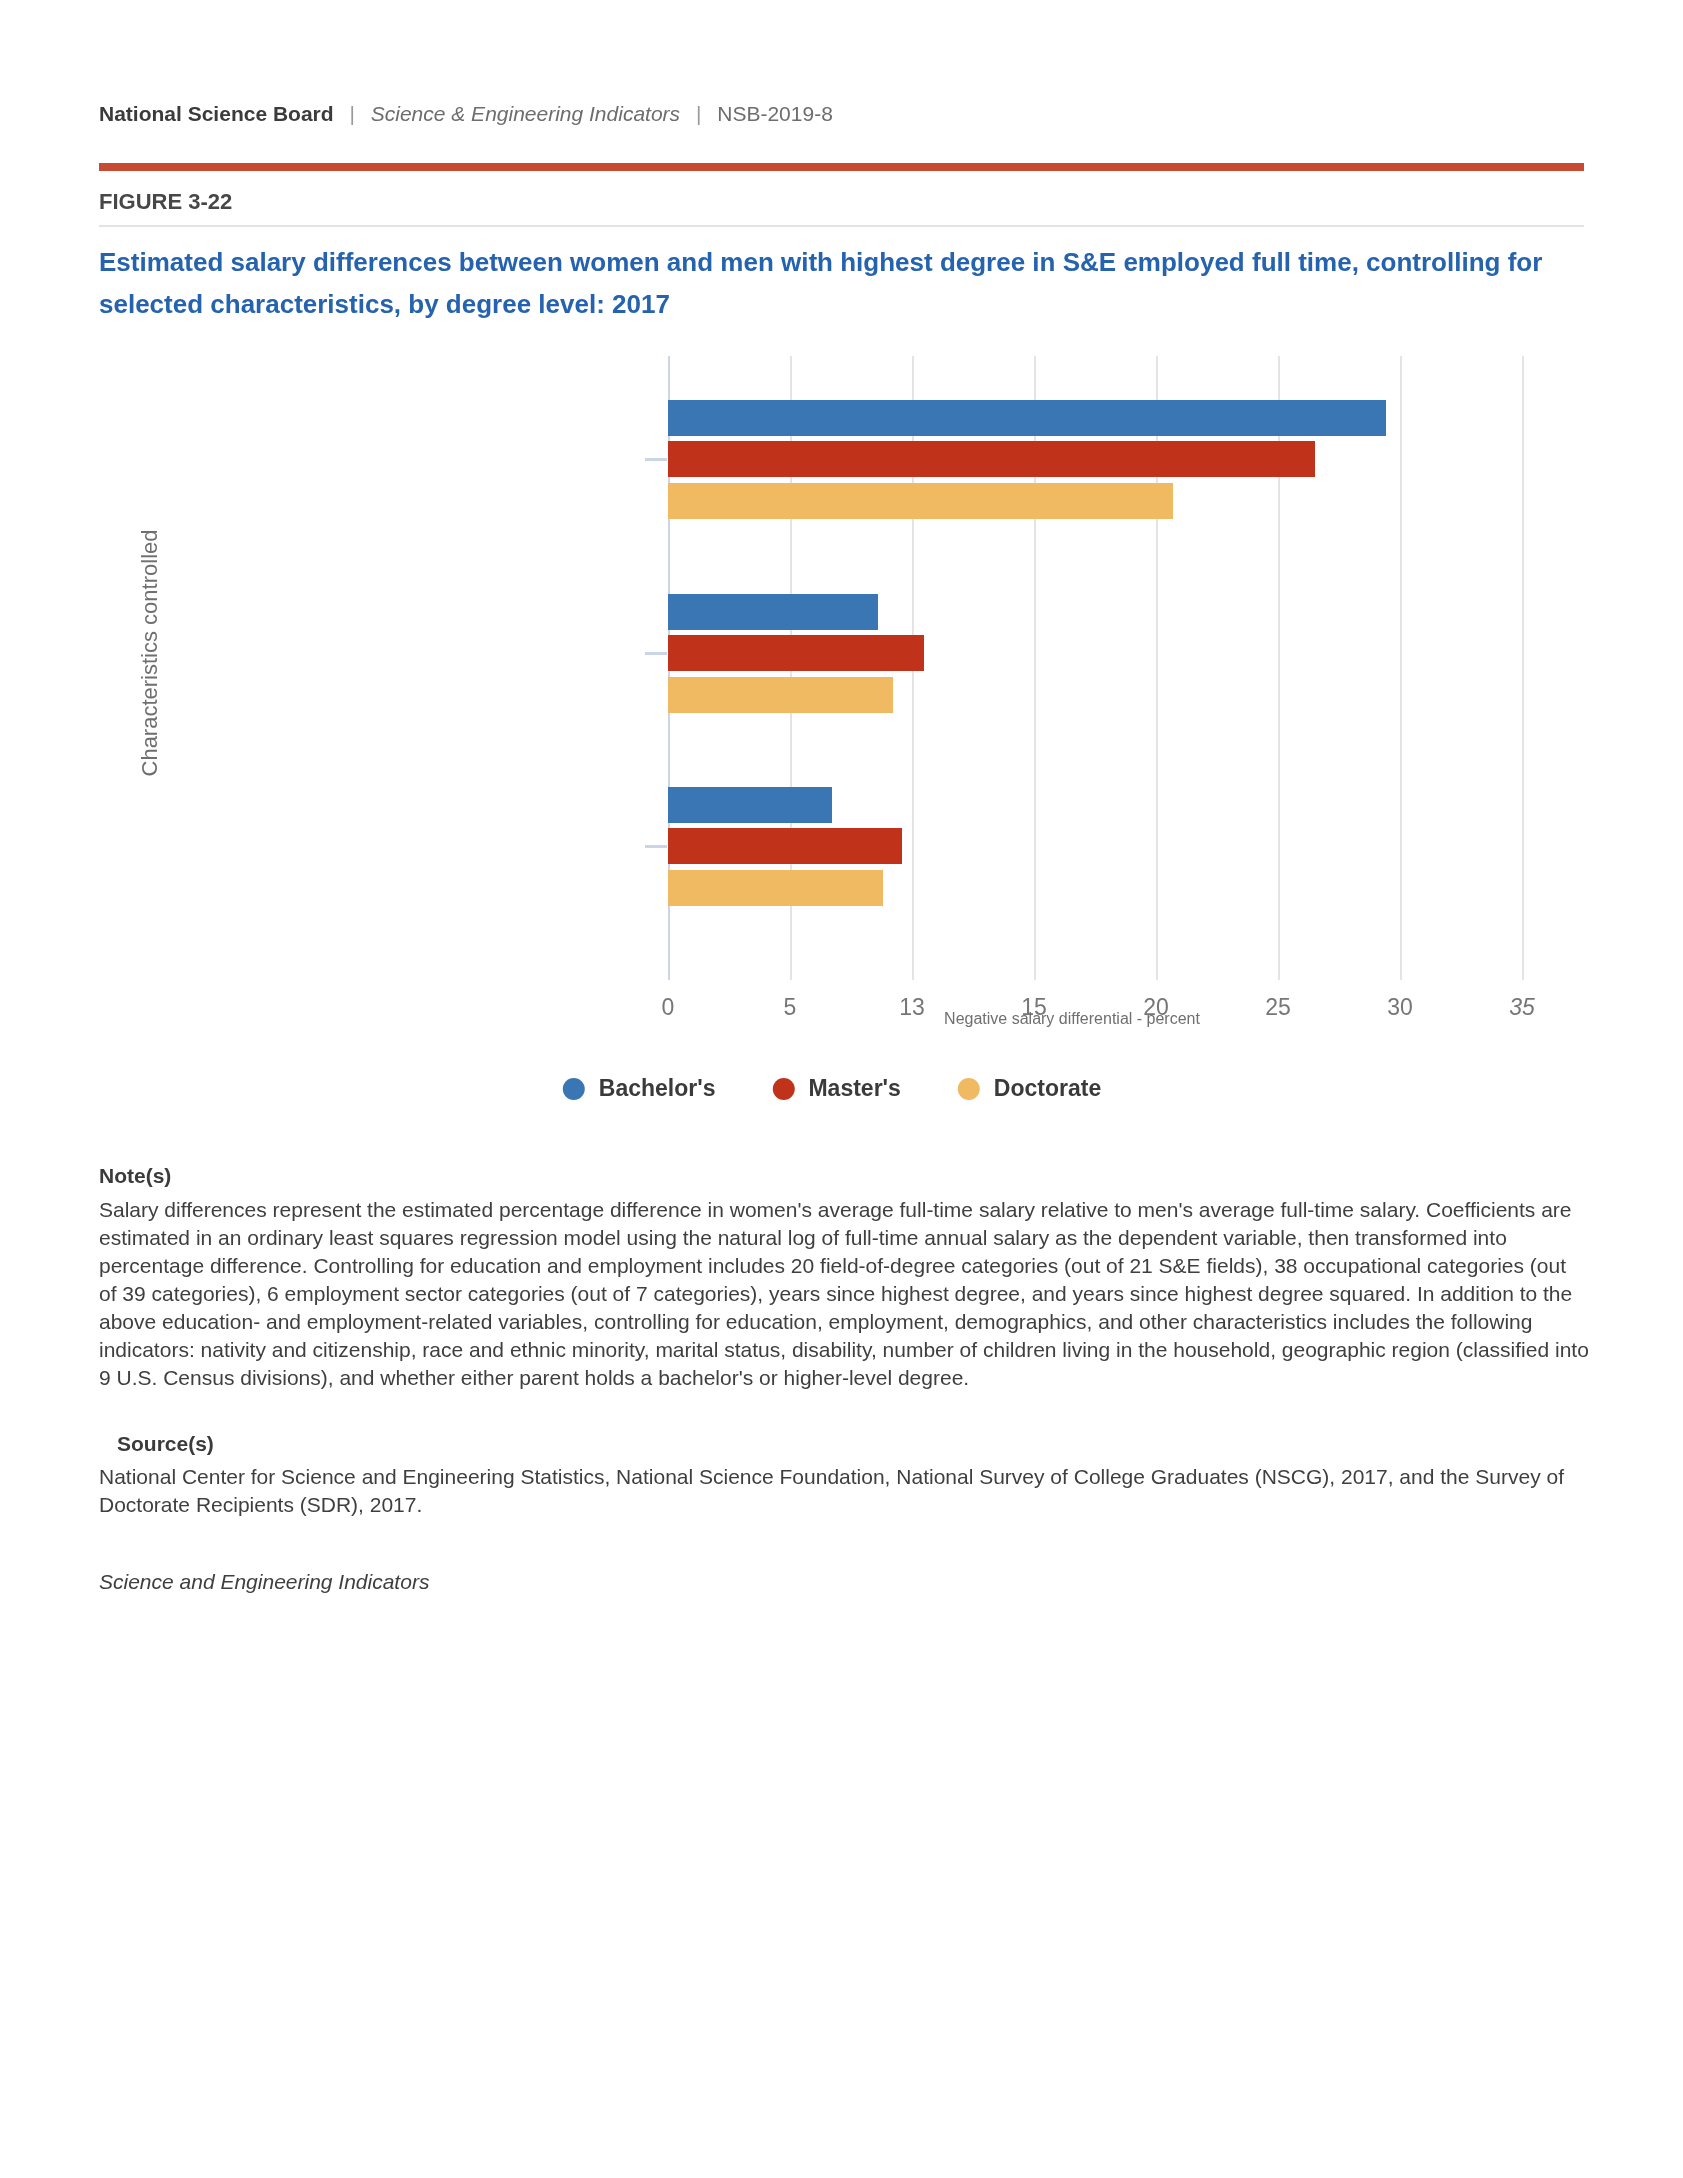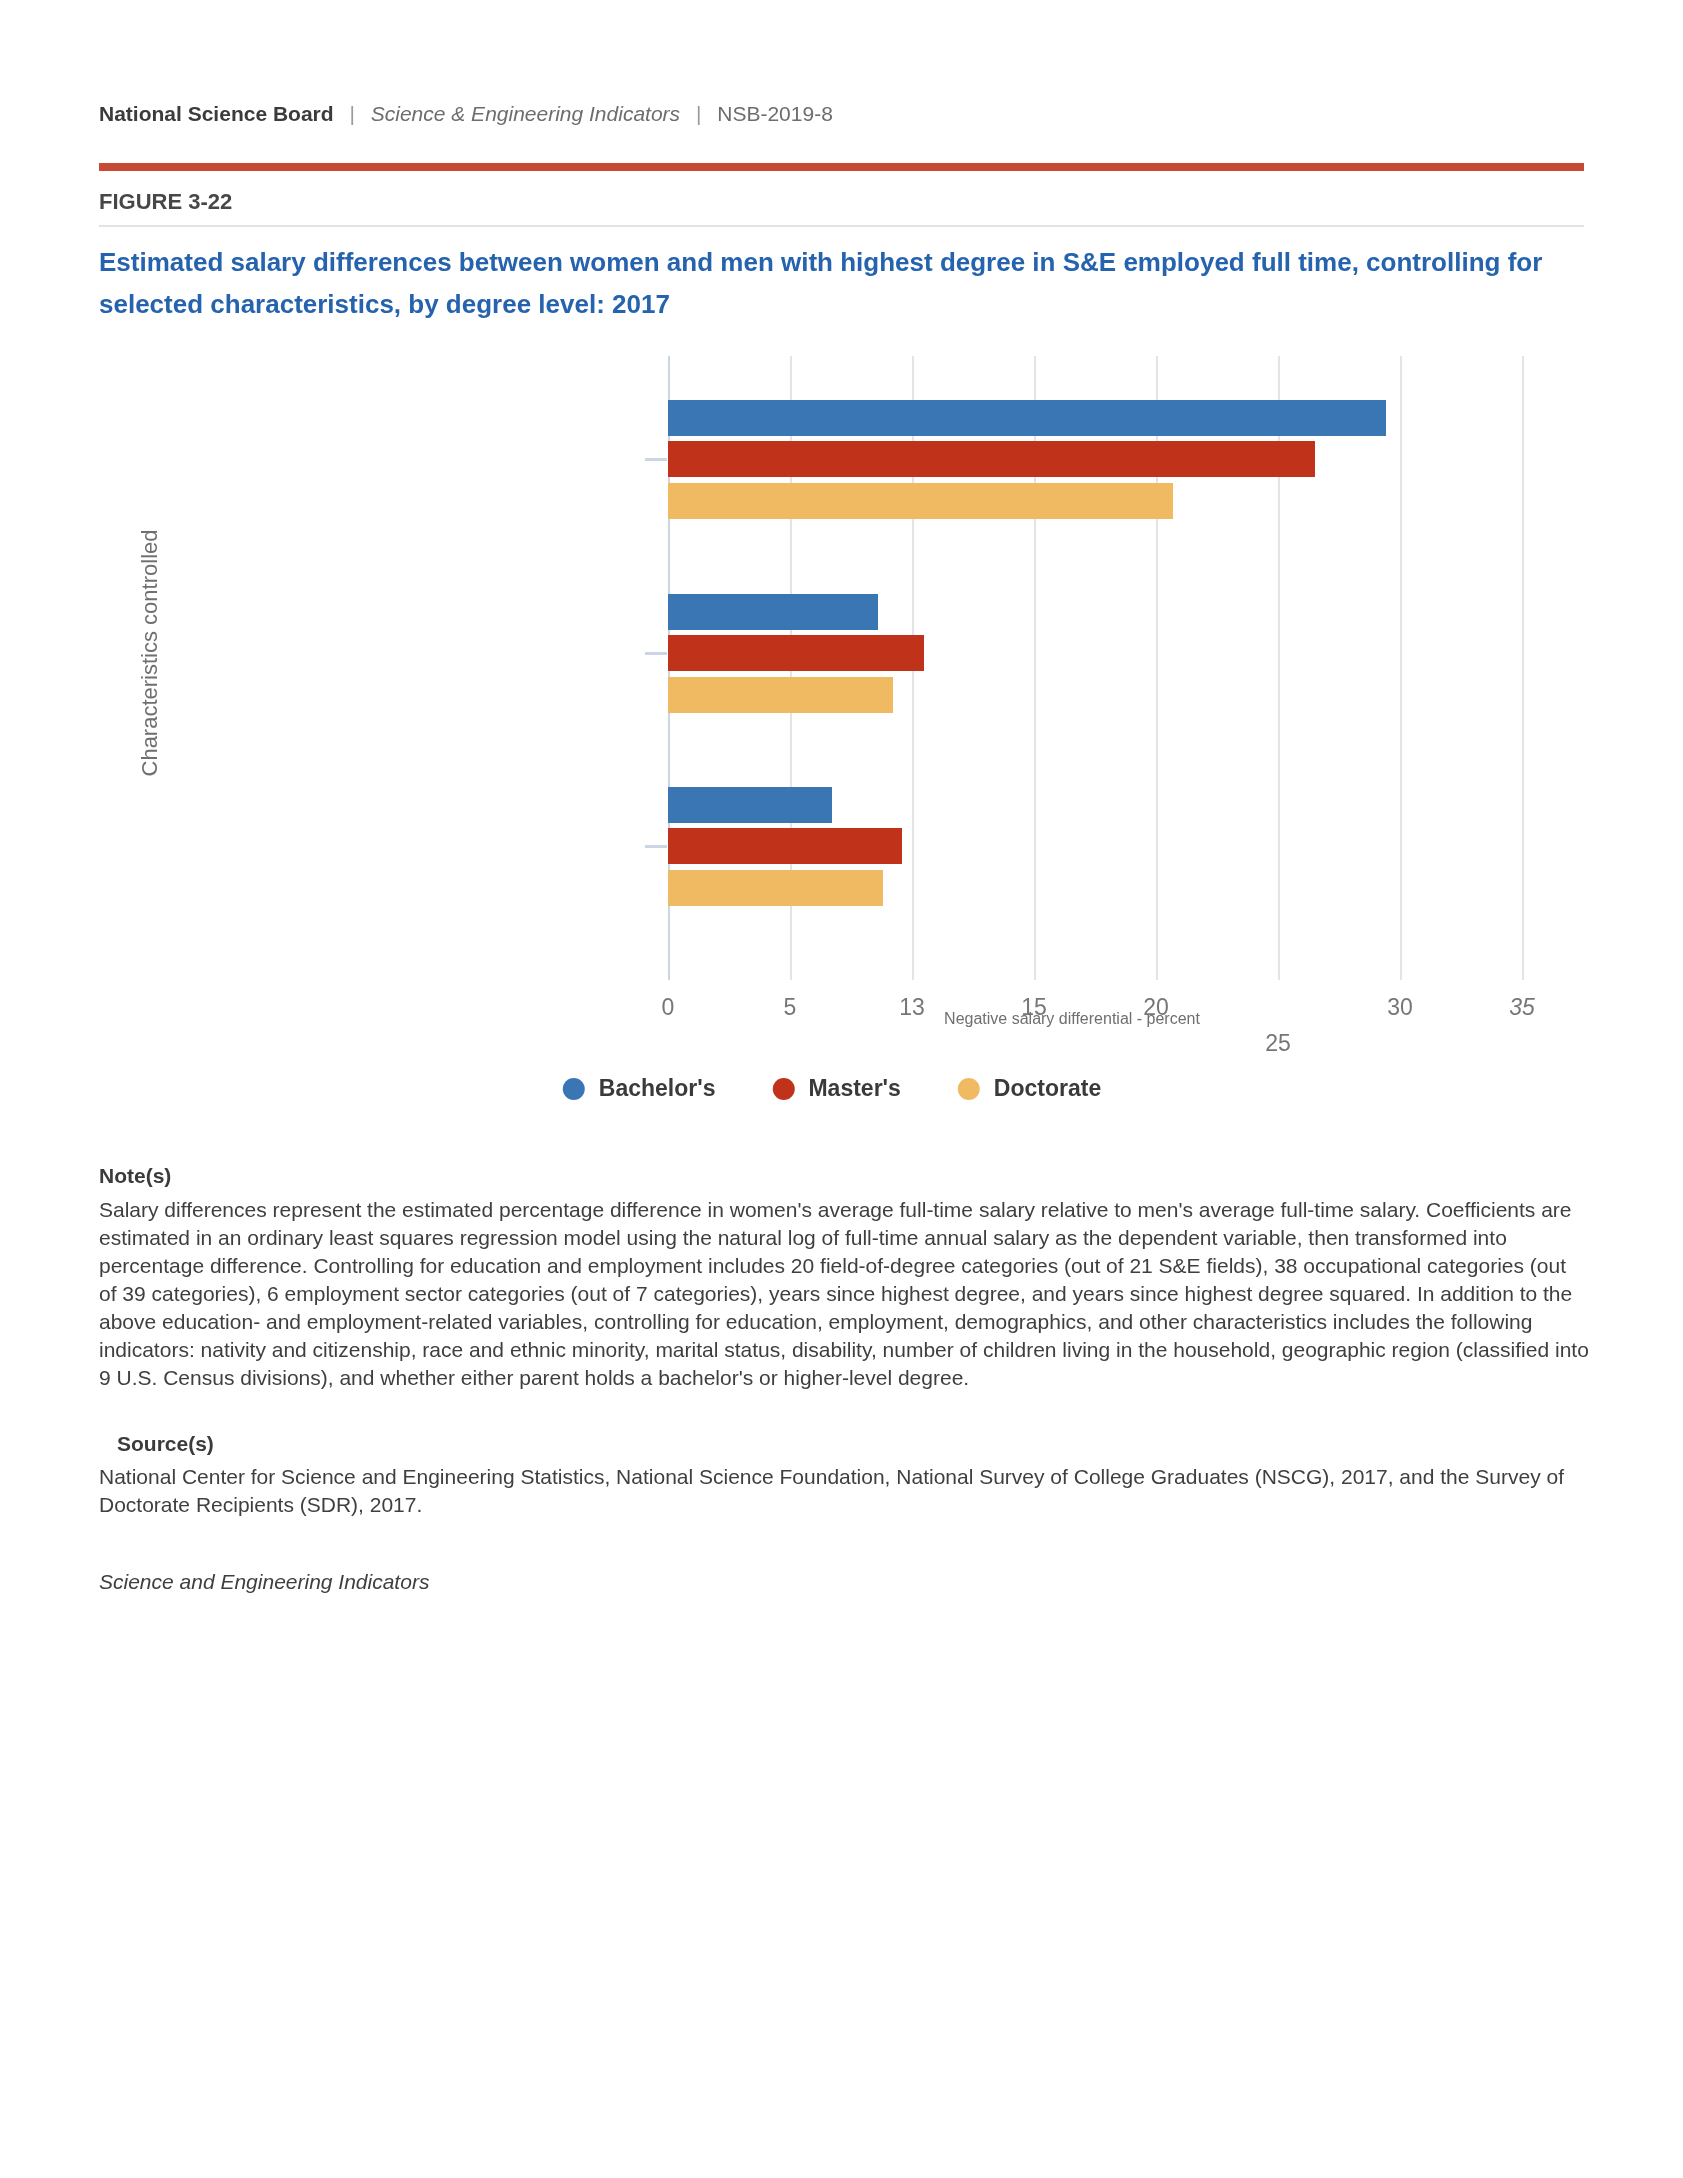--- a/index.html
+++ b/index.html
@@ -90,21 +90,21 @@
       <span class="x-tick-label" style="left: 0px;">0</span>
       <div class="gridline" style="left: 122px;"></div>
       <span class="x-tick-label" style="left: 122px;">5</span>
       <div class="gridline" style="left: 244px;"></div>
       <span class="x-tick-label" style="left: 244px;">13</span>
       <div class="gridline" style="left: 366px;"></div>
       <span class="x-tick-label" style="left: 366px;">15</span>
       <div class="gridline" style="left: 488px;"></div>
       <span class="x-tick-label" style="left: 488px;">20</span>
       <div class="gridline" style="left: 610px;"></div>
-      <span class="x-tick-label" style="left: 610px; margin-top: 36px;">25</span>
+      <span class="x-tick-label" style="left: 610px;">25</span>
       <div class="gridline" style="left: 732px;"></div>
       <span class="x-tick-label" style="left: 732px; text-align: center;">30</span>
       <div class="gridline" style="left: 854px;"></div>
       <span class="x-tick-label" style="left: 854px; font-style: italic;">35</span>
       <div class="bar" title="Bachelor's: 29.4" style="top: 44px; width: 718px; background: rgb(58, 118, 180);"></div>
       <div class="bar" title="Master's: 26.5" style="top: 85px; width: 647px; background: rgb(192, 51, 26);"></div>
       <div class="bar" title="Doctorate: 20.7" style="top: 127px; width: 505px; background: rgb(240, 186, 98);"></div>
       <div class="bar" title="Bachelor's: 8.6" style="top: 238px; width: 210px; background: rgb(58, 118, 180);"></div>
       <div class="bar" title="Master's: 10.5" style="top: 279px; width: 256px; background: rgb(192, 51, 26);"></div>
       <div class="bar" title="Doctorate: 9.2" style="top: 321px; width: 225px; background: rgb(240, 186, 98);"></div>

